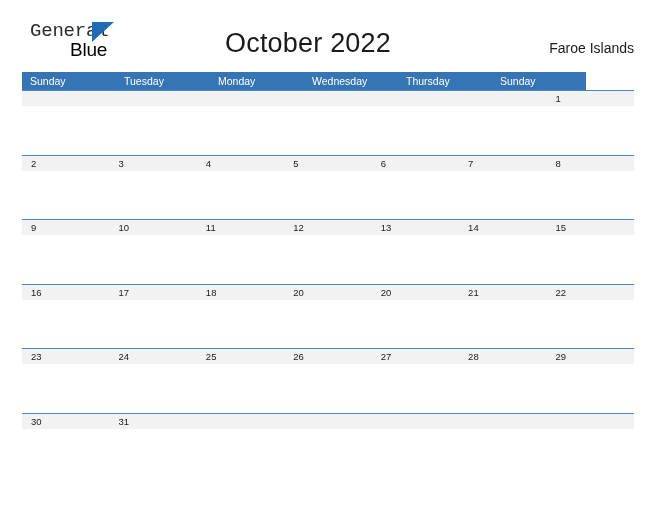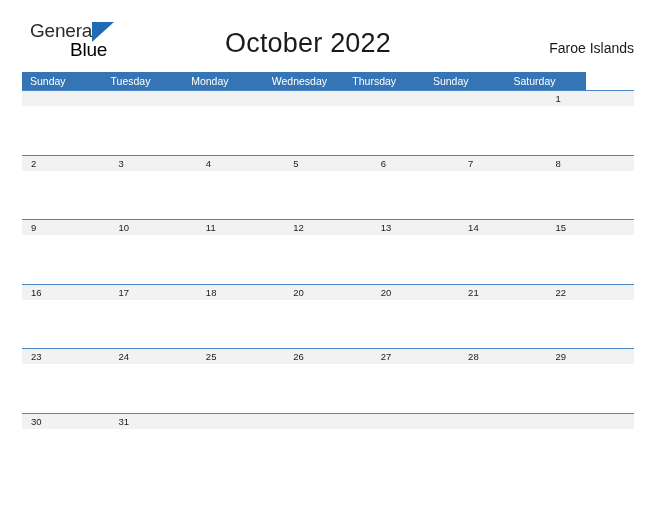--- a/index.html
+++ b/index.html
@@ -39,21 +39,21 @@
     height: 42px;
     user-select: none;
   }
   .logo-general {
     position: absolute;
     left: 0;
     top: 0;
     font-size: 19px;
     letter-spacing: -0.2px;
     color: #2b2b2b;
-    font-family: Liberation Sans, sans-serif;
+    font-family: Liberation Mono, monospace;
   }
   .logo-tri {
     position: absolute;
     left: 62px;
     top: 2px;
     width: 0;
     height: 0;
     border-left: 22px solid #1f6cb4;
     border-bottom: 20px solid transparent;
   }
@@ -173,21 +173,20 @@
 
   <div class="calendar">
 
     <div class="weekday-header">
       <div class="weekday-cell">Sunday</div>
       <div class="weekday-cell">Tuesday</div>
       <div class="weekday-cell">Monday</div>
       <div class="weekday-cell">Wednesday</div>
       <div class="weekday-cell">Thursday</div>
       <div class="weekday-cell">Sunday</div>
-      <div class="weekday-cell">Saturday</div>
     </div>
 
     <div class="week-row">
       <div class="daynum-band">
         <div class="day-cell"></div>
         <div class="day-cell"></div>
         <div class="day-cell"></div>
         <div class="day-cell"></div>
         <div class="day-cell"></div>
         <div class="day-cell"></div>

